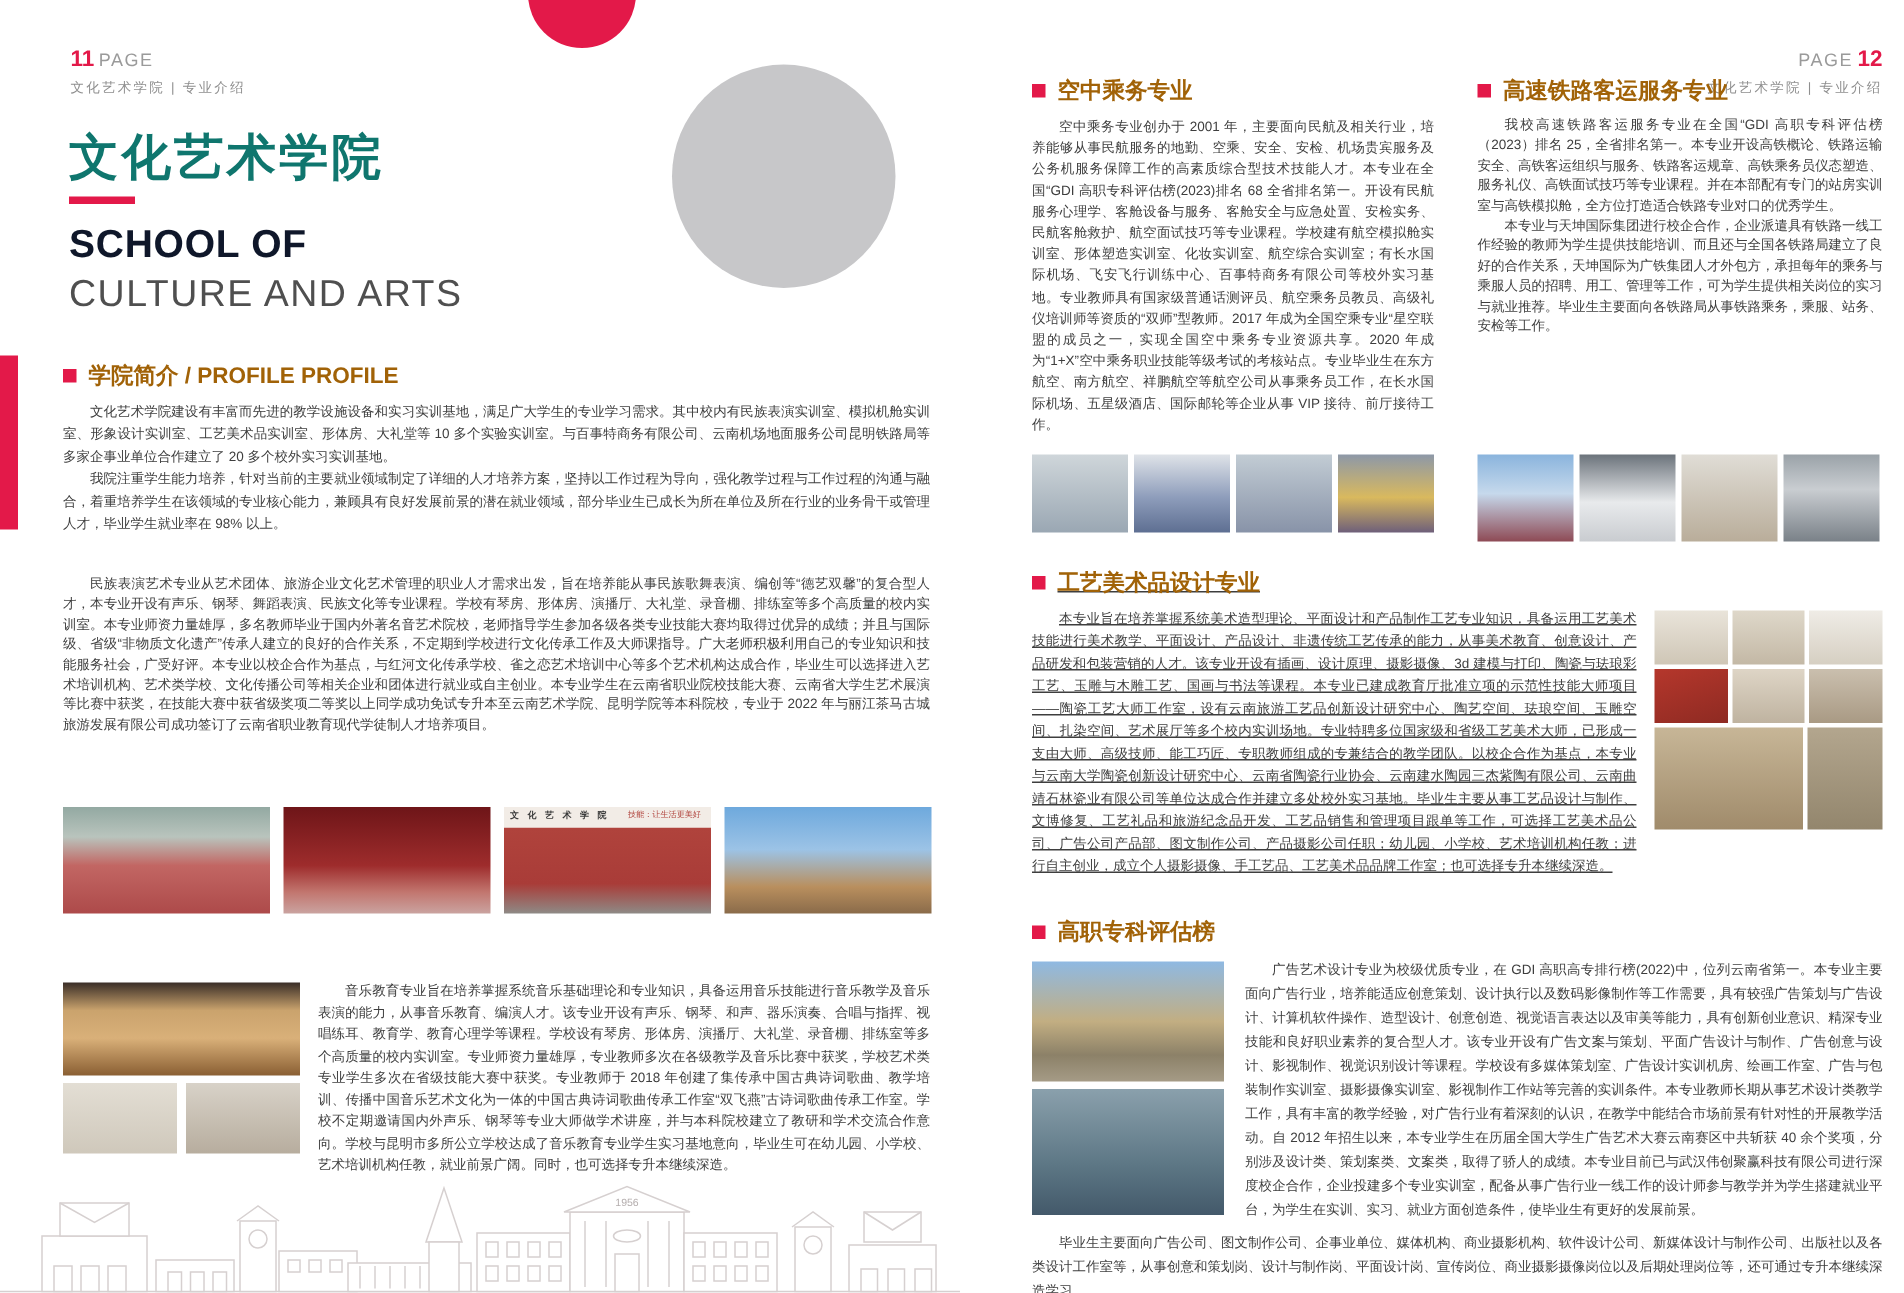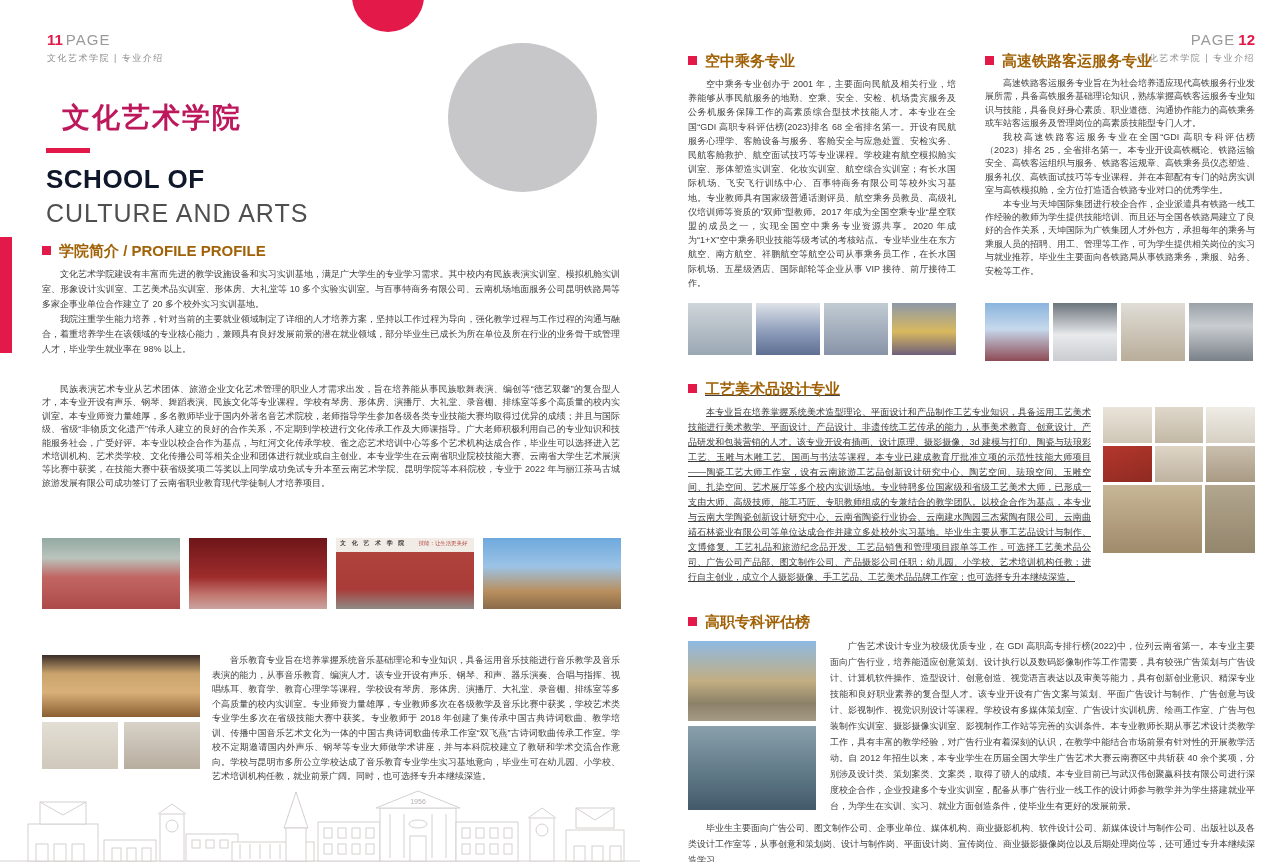--- a/index.html
+++ b/index.html
@@ -7,25 +7,25 @@
           font-family:"Liberation Sans","DejaVu Sans",sans-serif;color:#3e3e3e;}
   
   .circle-red{position:absolute;left:352px;top:-40px;width:72px;height:72px;border-radius:50%;background:#e31949;}
   .circle-gray{position:absolute;left:448px;top:43px;width:149px;height:149px;border-radius:50%;background:#c7c7c9;}
   .edge-bar{position:absolute;left:0;top:237px;width:12px;height:116px;background:#e31949;}
   
   .hdr{position:absolute;top:31px;}
   .hdr-left{left:47px;}
   .hdr-right{right:14px;text-align:right;}
   .pg-num{color:#e31949;font-weight:bold;font-size:15px;}
-  .pg-word{color:#9a9a9a;font-size:15px;letter-spacing:1px;margin:0 3px;}
+  .pg-word{color:#9a9a9a;font-size:12px;letter-spacing:1px;margin:0 3px;}
   .hdr-bc{color:#8f8f8f;font-size:9px;letter-spacing:1.5px;margin-top:3px;}
   
   .title-block{position:absolute;left:46px;top:88px;}
-  .title-cn{font-size:28px;font-weight:bold;color:#be185d;letter-spacing:2px;line-height:1;margin:16px;}
+  .title-cn{font-size:33px;font-weight:bold;color:#0f766e;letter-spacing:2px;line-height:1;margin:0;}
   .title-underline{width:44px;height:5px;background:#e31949;margin-top:10px;}
   .title-en1{font-size:26px;font-weight:800;color:#0f172a;letter-spacing:0.5px;line-height:1;margin-top:13px;}
   .title-en2{font-size:25px;font-weight:300;color:#4f4f4f;letter-spacing:1px;line-height:1;margin-top:9px;}
   
   .sec{position:absolute;}
   .sec-h{display:flex;align-items:center;gap:8px;color:#a16207;font-size:15px;font-weight:bold;margin:0 0 9px 0;line-height:1;}
   .sq{width:9px;height:9px;background:#e31949;flex:none;}
   .body{font-size:9px;text-align:justify;color:#3e3e3e;margin:0;}
   .body p{margin:0;text-indent:2em;}
   .lh-profile{line-height:15px;}
@@ -245,21 +245,20 @@
     <div class="photo ph-air3"></div>
     <div class="photo ph-air4"></div>
   </div>
 
   <section class="sec" style="left:985px;top:53px;width:270px;">
     <h3 class="sec-h">
       <span class="sq"></span>
       <span>高速铁路客运服务专业</span>
     </h3>
     <div class="body lh-rail">
-      <p>高速铁路客运服务专业旨在为社会培养适应现代高铁服务行业发展所需，具备高铁服务基础理论知识，熟练掌握高铁客运服务专业知识与技能，具备良好身心素质、职业道德、沟通协作能力的高铁乘务或车站客运服务及管理岗位的高素质技能型专门人才。</p>
       <p>我校高速铁路客运服务专业在全国“GDI 高职专科评估榜（2023）排名 25，全省排名第一。本专业开设高铁概论、铁路运输安全、高铁客运组织与服务、铁路客运规章、高铁乘务员仪态塑造、服务礼仪、高铁面试技巧等专业课程。并在本部配有专门的站房实训室与高铁模拟舱，全方位打造适合铁路专业对口的优秀学生。</p>
       <p>本专业与天坤国际集团进行校企合作，企业派遣具有铁路一线工作经验的教师为学生提供技能培训、而且还与全国各铁路局建立了良好的合作关系，天坤国际为广铁集团人才外包方，承担每年的乘务与乘服人员的招聘、用工、管理等工作，可为学生提供相关岗位的实习与就业推荐。毕业生主要面向各铁路局从事铁路乘务，乘服、站务、安检等工作。</p>
     </div>
   </section>
   <div class="strip-sm strip-rail" style="left:985px;top:303px;">
     <div class="photo ph-rail1"></div>
     <div class="photo ph-rail2"></div>
     <div class="photo ph-rail3"></div>
     <div class="photo ph-rail4"></div>
   </div>

